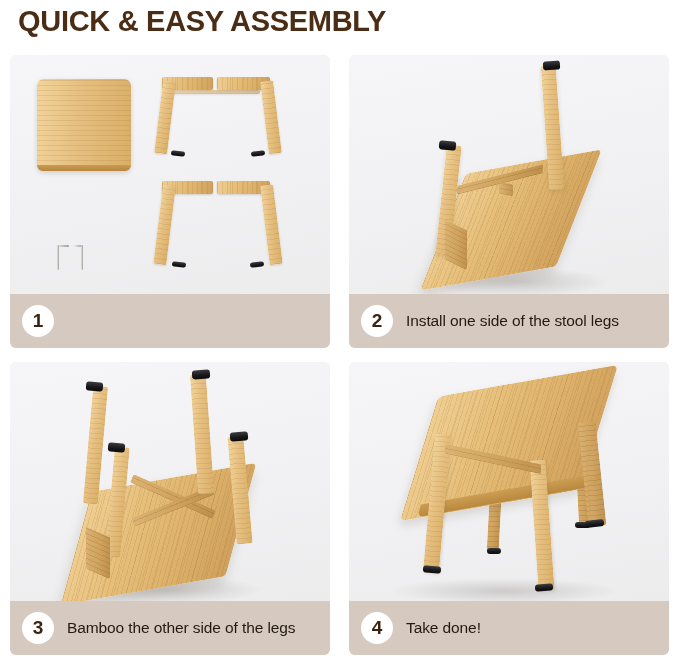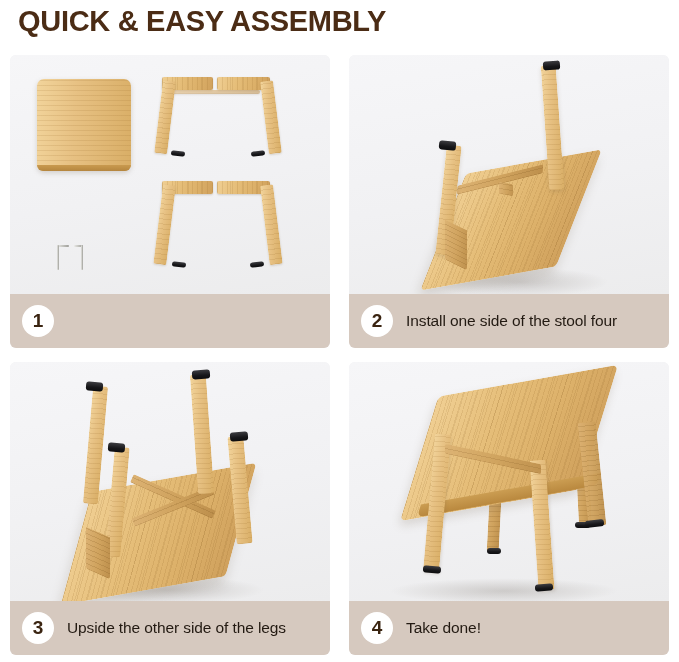--- a/index.html
+++ b/index.html
@@ -244,21 +244,21 @@
         <div class="p2-cap cap" style="left:90px;top:86px;width:17px;height:9px;transform:rotate(6deg);"></div>
 
         <div class="p2-leg bamboo-v" style="left:196px;top:10px;width:15px;height:125px;transform:rotate(-4deg);box-shadow:0 2px 4px rgba(120,100,70,.2);"></div>
         <div class="p2-cap cap" style="left:194px;top:6px;width:17px;height:9px;transform:rotate(-4deg);"></div>
 
         <div class="p2-apron bamboo-dark" style="left:96px;top:170px;width:22px;height:40px;transform:skewY(26deg);opacity:.95;border-radius:0 0 3px 3px;"></div>
       </div>
 
       <div class="caption">
         <div class="badge">2</div>
-        <div class="caption-text">Install one side of the stool four</div>
+        <div class="caption-text">Install one side of the stool legs</div>
       </div>
     </div>
 
     <div class="card">
       <div class="photo">
         <span class="sr">Upside down stool with all four legs attached and cross braces installed</span>
 
         <div class="shadow-soft" style="position:absolute;left:60px;top:214px;width:195px;height:28px;"></div>
 
         <div class="p3-top bamboo"></div>
@@ -276,21 +276,21 @@
         <div class="p3-cap cap" style="left:182px;top:8px;width:18px;height:9px;transform:rotate(-4deg);"></div>
 
         <div class="p3-leg bamboo-v" style="left:222px;top:74px;width:16px;height:108px;transform:rotate(-5deg);"></div>
         <div class="p3-cap cap" style="left:220px;top:70px;width:18px;height:9px;transform:rotate(-5deg);"></div>
 
         <div class="p3-brace bamboo-dark" style="left:76px;top:170px;width:24px;height:42px;transform:skewY(24deg);border-radius:0 0 3px 3px;"></div>
       </div>
 
       <div class="caption">
         <div class="badge">3</div>
-        <div class="caption-text">Upside the other side of the legs</div>
+        <div class="caption-text">Bamboo the other side of the legs</div>
       </div>
     </div>
 
     <div class="card">
       <div class="photo">
         <span class="sr">Finished bamboo stool standing upright on its four legs</span>
 
         <div class="shadow-soft p4-floor"></div>
 
         <div class="p4-leg bamboo-dark" style="left:140px;top:100px;width:12px;height:90px;transform:rotate(3deg);"></div>

